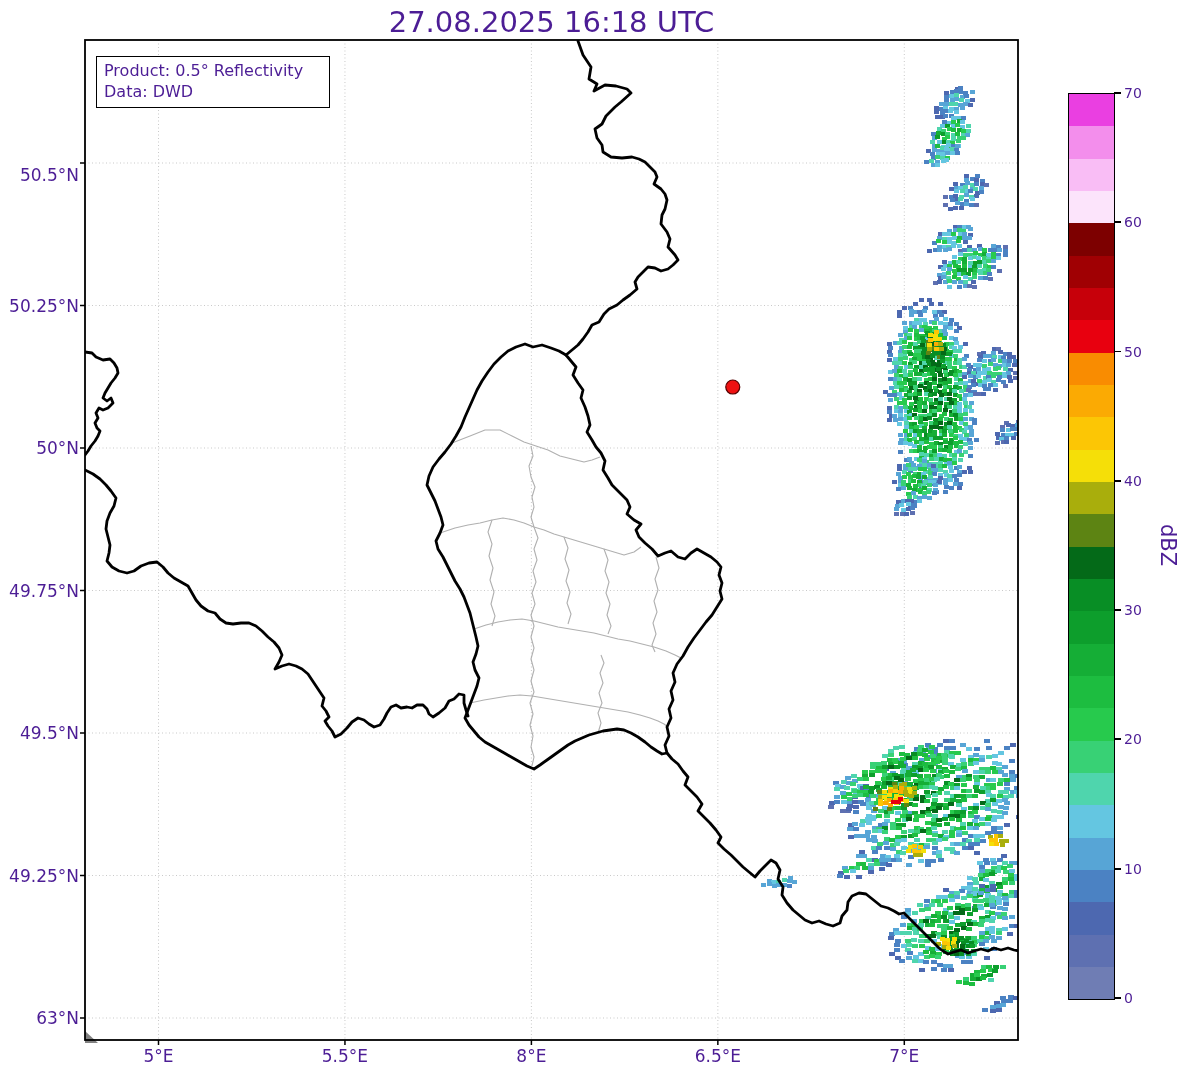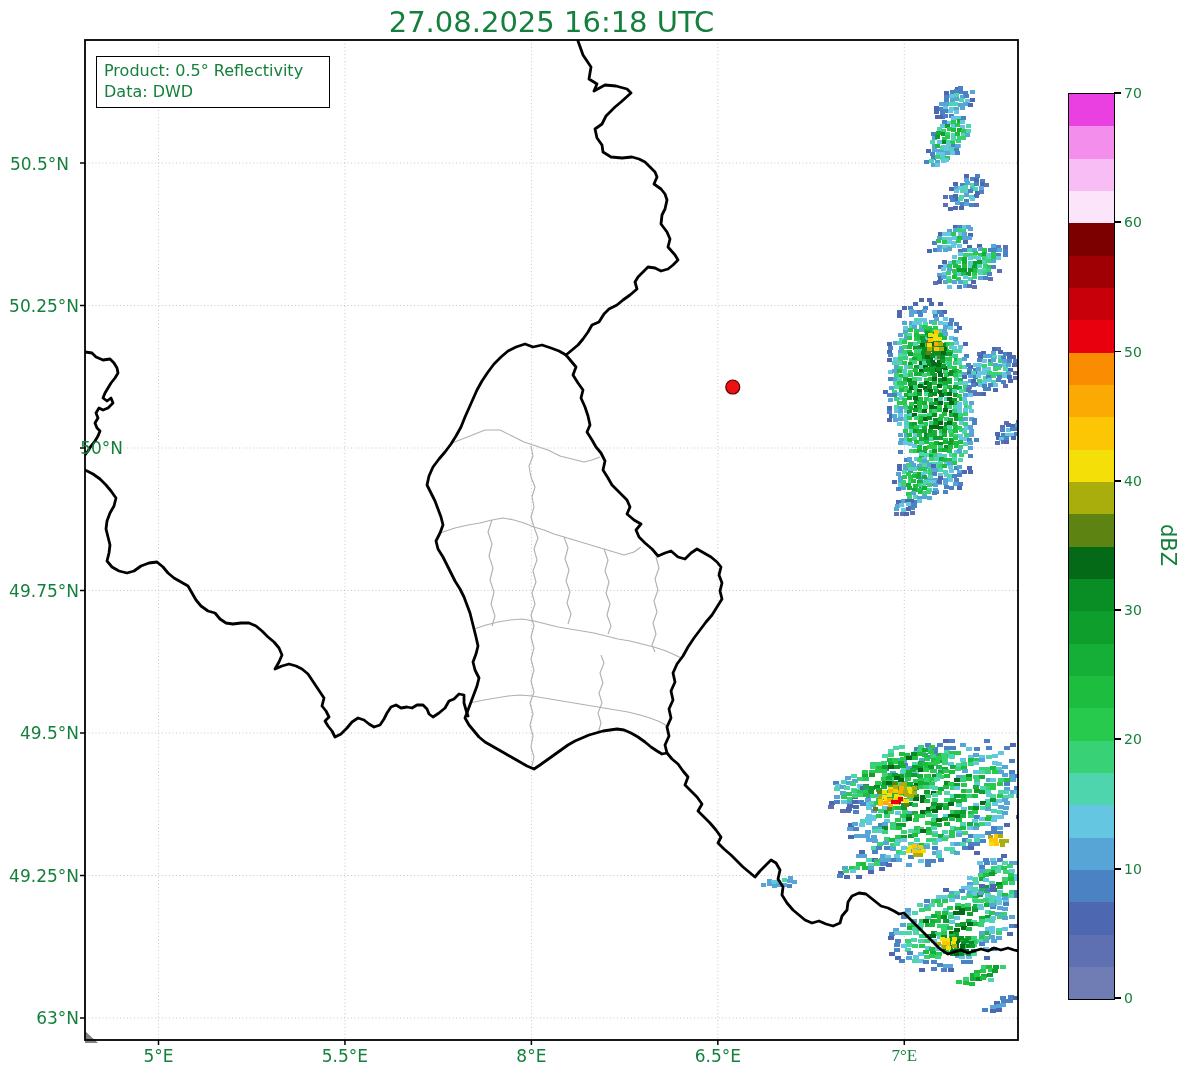--- a/index.html
+++ b/index.html
@@ -1,17 +1,17 @@
 <!DOCTYPE html>
 <html><head>
 <meta charset="utf-8">
 <style>
   html,body{margin:0;padding:0;background:#fff;}
   #canvas{position:relative;width:1202px;height:1081px;background:#fff;overflow:hidden;
-          font-family:"DejaVu Sans","Liberation Sans",sans-serif;color:#15803d;}
+          font-family:"DejaVu Sans","Liberation Sans",sans-serif;color:#4c1d95;}
   #map-svg{position:absolute;left:0;top:0;}
   .fig-title{position:absolute;left:85px;top:5px;width:933px;text-align:center;
              font-size:29px;line-height:34px;}
   .infobox{position:absolute;left:96px;top:56px;border:1.5px solid #000;background:#fff;
            padding:3px 26px 5px 7px;font-size:16px;line-height:21px;white-space:nowrap;}
   .lat-lab{position:absolute;left:0;width:79px;text-align:right;font-size:17px;line-height:22px;}
   .lon-lab{position:absolute;width:90px;text-align:center;font-size:17px;line-height:22px;top:1045px;}
   .cbar{position:absolute;left:1068px;top:93px;width:45px;height:905px;border:1.6px solid #000;
         box-sizing:content-box;display:flex;flex-direction:column;}
   .cbar-seg{flex:1 1 auto;}
@@ -2300,34 +2300,34 @@
         <line x1="80" y1="1018" x2="85" y2="1018"></line>
       </g>
   </svg>
 
   <div class="infobox">
     <div>Product: 0.5° Reflectivity</div>
     <div>Data: DWD</div>
   </div>
 
   <div id="lat-labels">
-      <div class="lat-lab" style="top: 153px; text-align: center;">50.5°N</div>
+      <div class="lat-lab" style="top: 164px;">50.5°N</div>
       <div class="lat-lab" style="top: 294.5px;">50.25°N</div>
-      <div class="lat-lab" style="top: 437px; padding-left: 44px;">50°N</div>
+      <div class="lat-lab" style="top: 437px;">50°N</div>
       <div class="lat-lab" style="top: 579.5px;">49.75°N</div>
       <div class="lat-lab" style="top: 722px;">49.5°N</div>
       <div class="lat-lab" style="top: 864.5px;">49.25°N</div>
       <div class="lat-lab" style="top: 1007px;">63°N</div>
     </div>
   <div id="lon-labels">
       <div class="lon-lab" style="left: 113.5px;">5°E</div>
       <div class="lon-lab" style="left: 299.95px;">5.5°E</div>
       <div class="lon-lab" style="left: 486.4px;">8°E</div>
       <div class="lon-lab" style="left: 672.85px;">6.5°E</div>
-      <div class="lon-lab" style="left: 859.3px; font-family: Liberation Serif, serif;">7°E</div>
+      <div class="lon-lab" style="left: 859.3px;">7°E</div>
     </div>
 
   <div class="cbar" id="cbar">
       <div class="cbar-seg" style="background: rgb(234, 63, 225);"></div>
       <div class="cbar-seg" style="background: rgb(243, 142, 236);"></div>
       <div class="cbar-seg" style="background: rgb(249, 189, 245);"></div>
       <div class="cbar-seg" style="background: rgb(252, 228, 251);"></div>
       <div class="cbar-seg" style="background: rgb(125, 0, 0);"></div>
       <div class="cbar-seg" style="background: rgb(160, 0, 3);"></div>
       <div class="cbar-seg" style="background: rgb(199, 0, 10);"></div>

